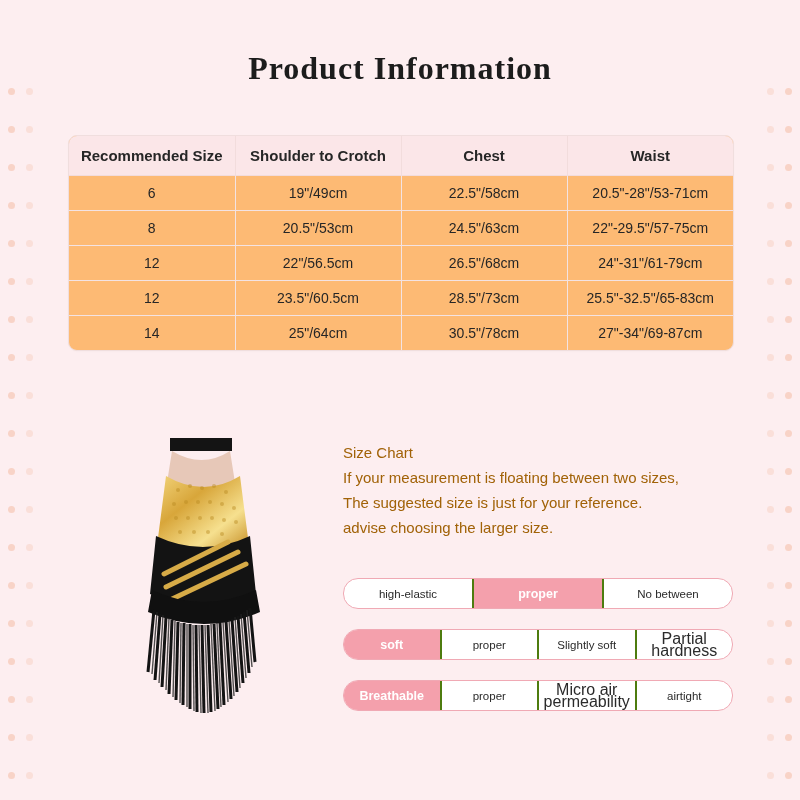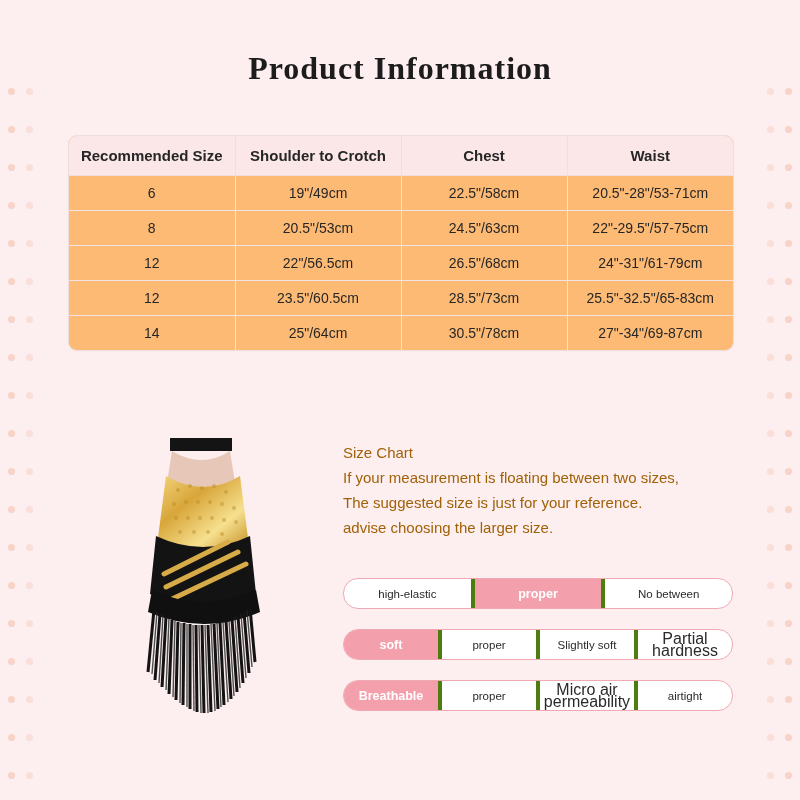--- a/index.html
+++ b/index.html
@@ -120,21 +120,21 @@
     background: #fff;
   }
   .prop-cell {
     flex: 1 1 0;
     display: flex;
     align-items: center;
     justify-content: center;
     text-align: center;
     font-size: 11.5px;
     color: #2a2a2a;
-    border-right: 4px solid #4d7c0f;
+    border-right: 2px solid #4d7c0f;
     line-height: 12px;
     padding: 0 2px;
     box-sizing: border-box;
   }
   .prop-cell:last-child { border-right: none; }
   .prop-cell.active {
     background: #f4a0ac;
     color: #ffffff;
     font-weight: bold;
     font-size: 12.5px;

